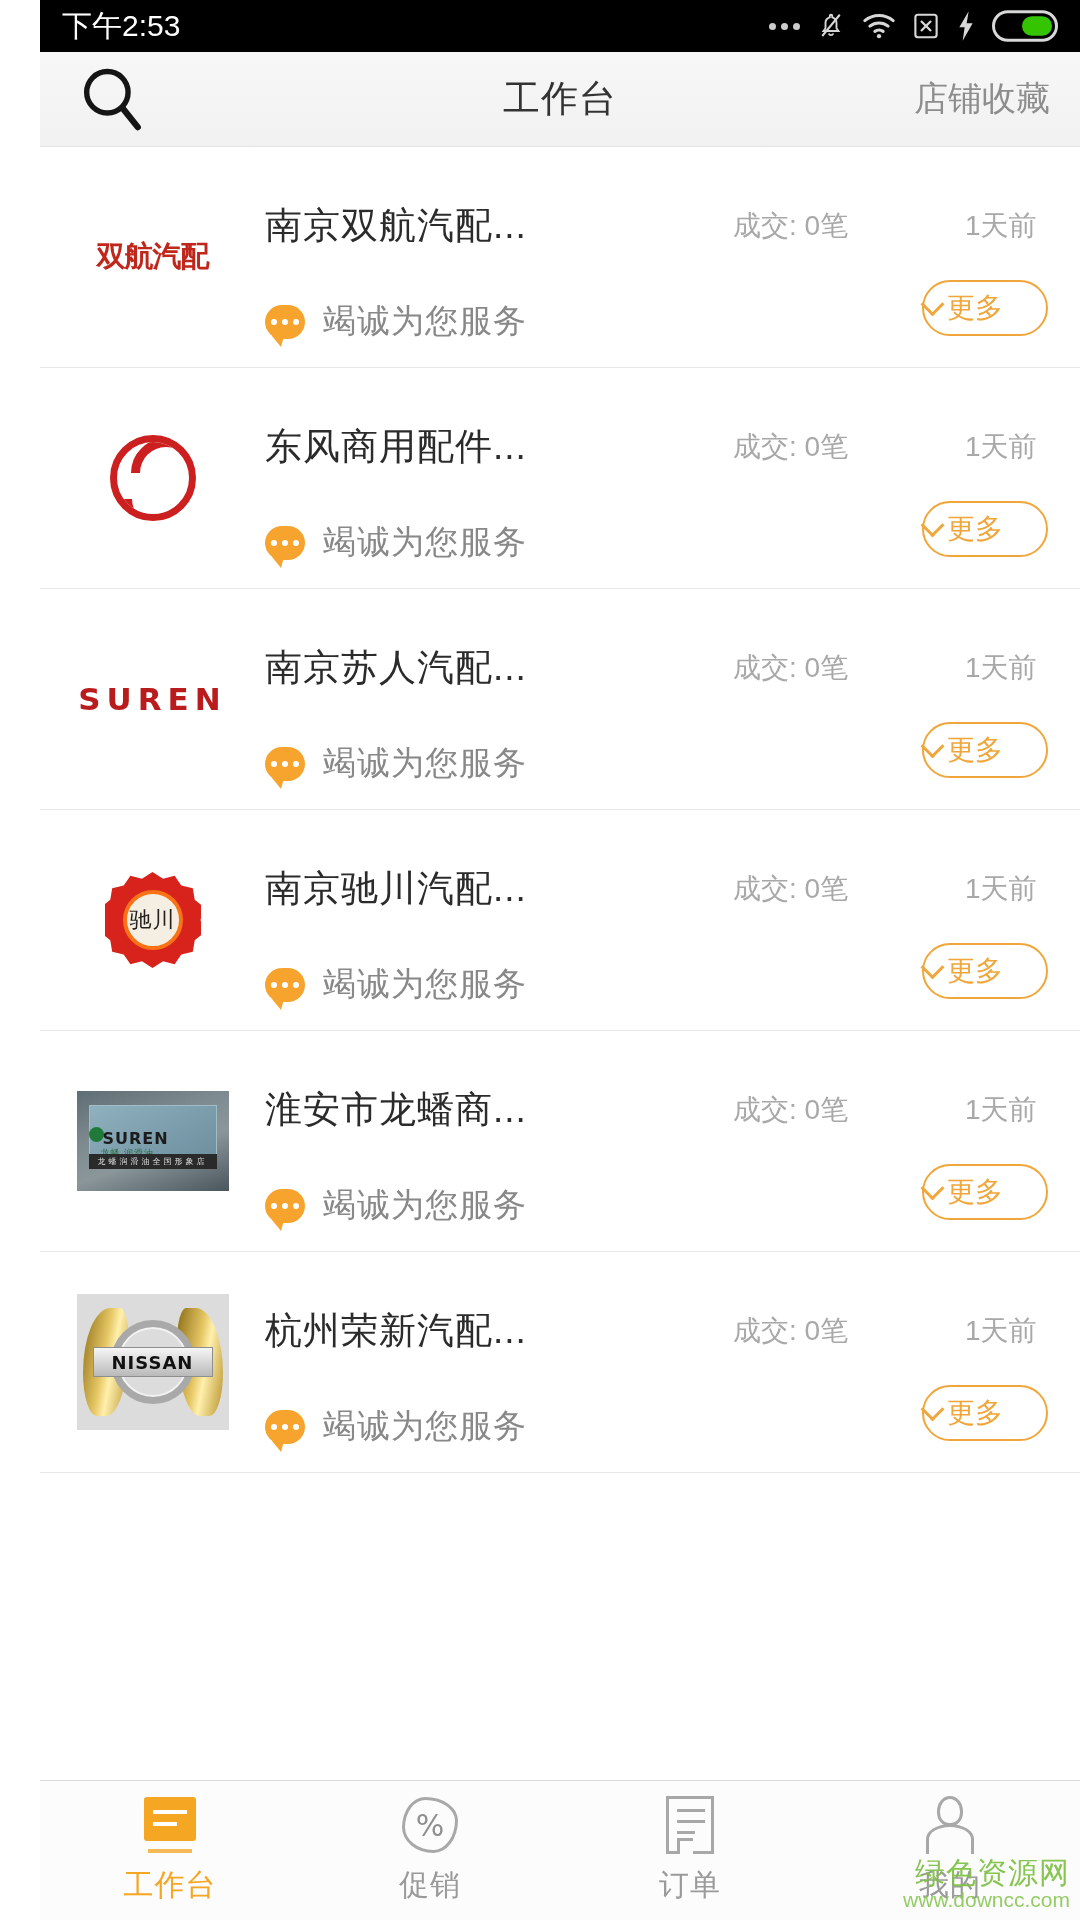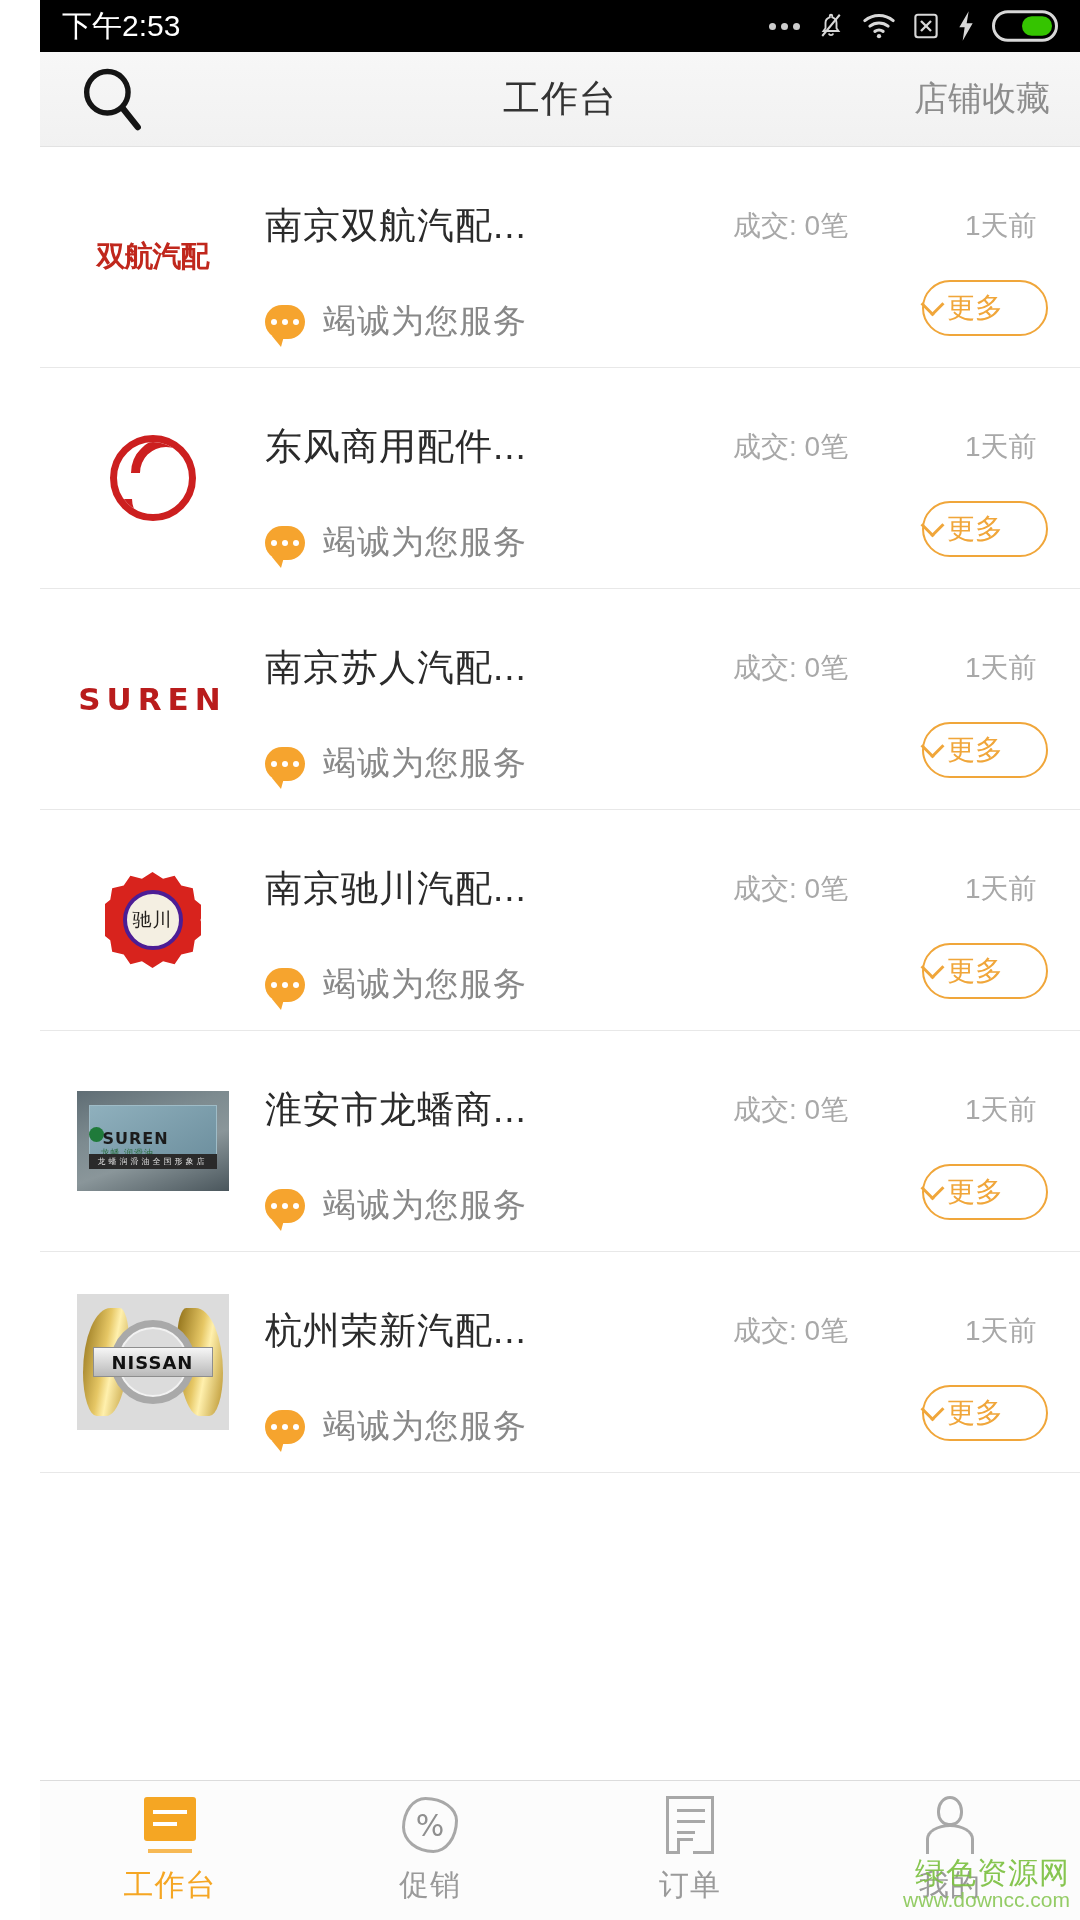--- a/index.html
+++ b/index.html
@@ -63,22 +63,22 @@
   }
   .emblem-df:before { top:-4px; left:14px; transform:rotate(45deg); }
   .emblem-df:after  { top:22px; left:6px; transform:rotate(225deg); }
 
   
   .emblem-gear { width:96px; height:96px; position:relative; display:flex; align-items:center; justify-content:center; }
   .gear-ring { position:absolute; inset:0; background:#d8231d;
     clip-path:polygon(50% 0%,61% 7%,73% 4%,80% 14%,92% 17%,94% 29%,104% 37%,100% 50%,104% 63%,94% 71%,92% 83%,80% 86%,73% 96%,61% 93%,50% 100%,39% 93%,27% 96%,20% 86%,8% 83%,6% 71%,-4% 63%,0% 50%,-4% 37%,6% 29%,8% 17%,20% 14%,27% 4%,39% 7%);
     border-radius:14px; }
   .gear-core { position:relative; width:60px; height:60px; border-radius:50%;
-    background:#f4efe2; border:4px solid #4c1d95; display:flex; align-items:center; justify-content:center;
-    font-size:19px; color:#221f1c; letter-spacing:1px; font-family:"DejaVu Sans",sans-serif; }
+    background:#f4efe2; border:4px solid #f97316; display:flex; align-items:center; justify-content:center;
+    font-size:22px; color:#221f1c; letter-spacing:1px; font-family:"DejaVu Sans",sans-serif; }
 
   
   .photo-lopal { width:178px; height:100px; background:linear-gradient(160deg,#5f6d74 0%,#7d8b90 35%,#8a969a 60%,#4a565c 100%); position:relative; overflow:hidden; }
   .photo-lopal .sign { position:absolute; left:12px; top:14px; right:12px; bottom:22px; background:linear-gradient(150deg,#8fb0bd,#6b8d9c); border:1px solid #9fbcc7; }
   .photo-lopal .lopal-text { position:absolute; left:26px; top:38px; color:#1b1b1b; font-size:16px; font-weight:bold; letter-spacing:1px; font-family:"DejaVu Sans",sans-serif; }
   .photo-lopal .lopal-dot { position:absolute; left:12px; top:36px; width:15px; height:15px; border-radius:50%; background:#1f7a3a; }
   .photo-lopal .sub { position:absolute; left:24px; top:56px; color:#2a6b3d; font-size:9px; letter-spacing:1px; }
   .photo-lopal .bar { position:absolute; left:12px; right:12px; bottom:22px; height:15px; background:#2a2a2a; }
   .photo-lopal .bar span { color:#ddd; font-size:8px; display:block; text-align:center; line-height:15px; letter-spacing:3px; }
 

